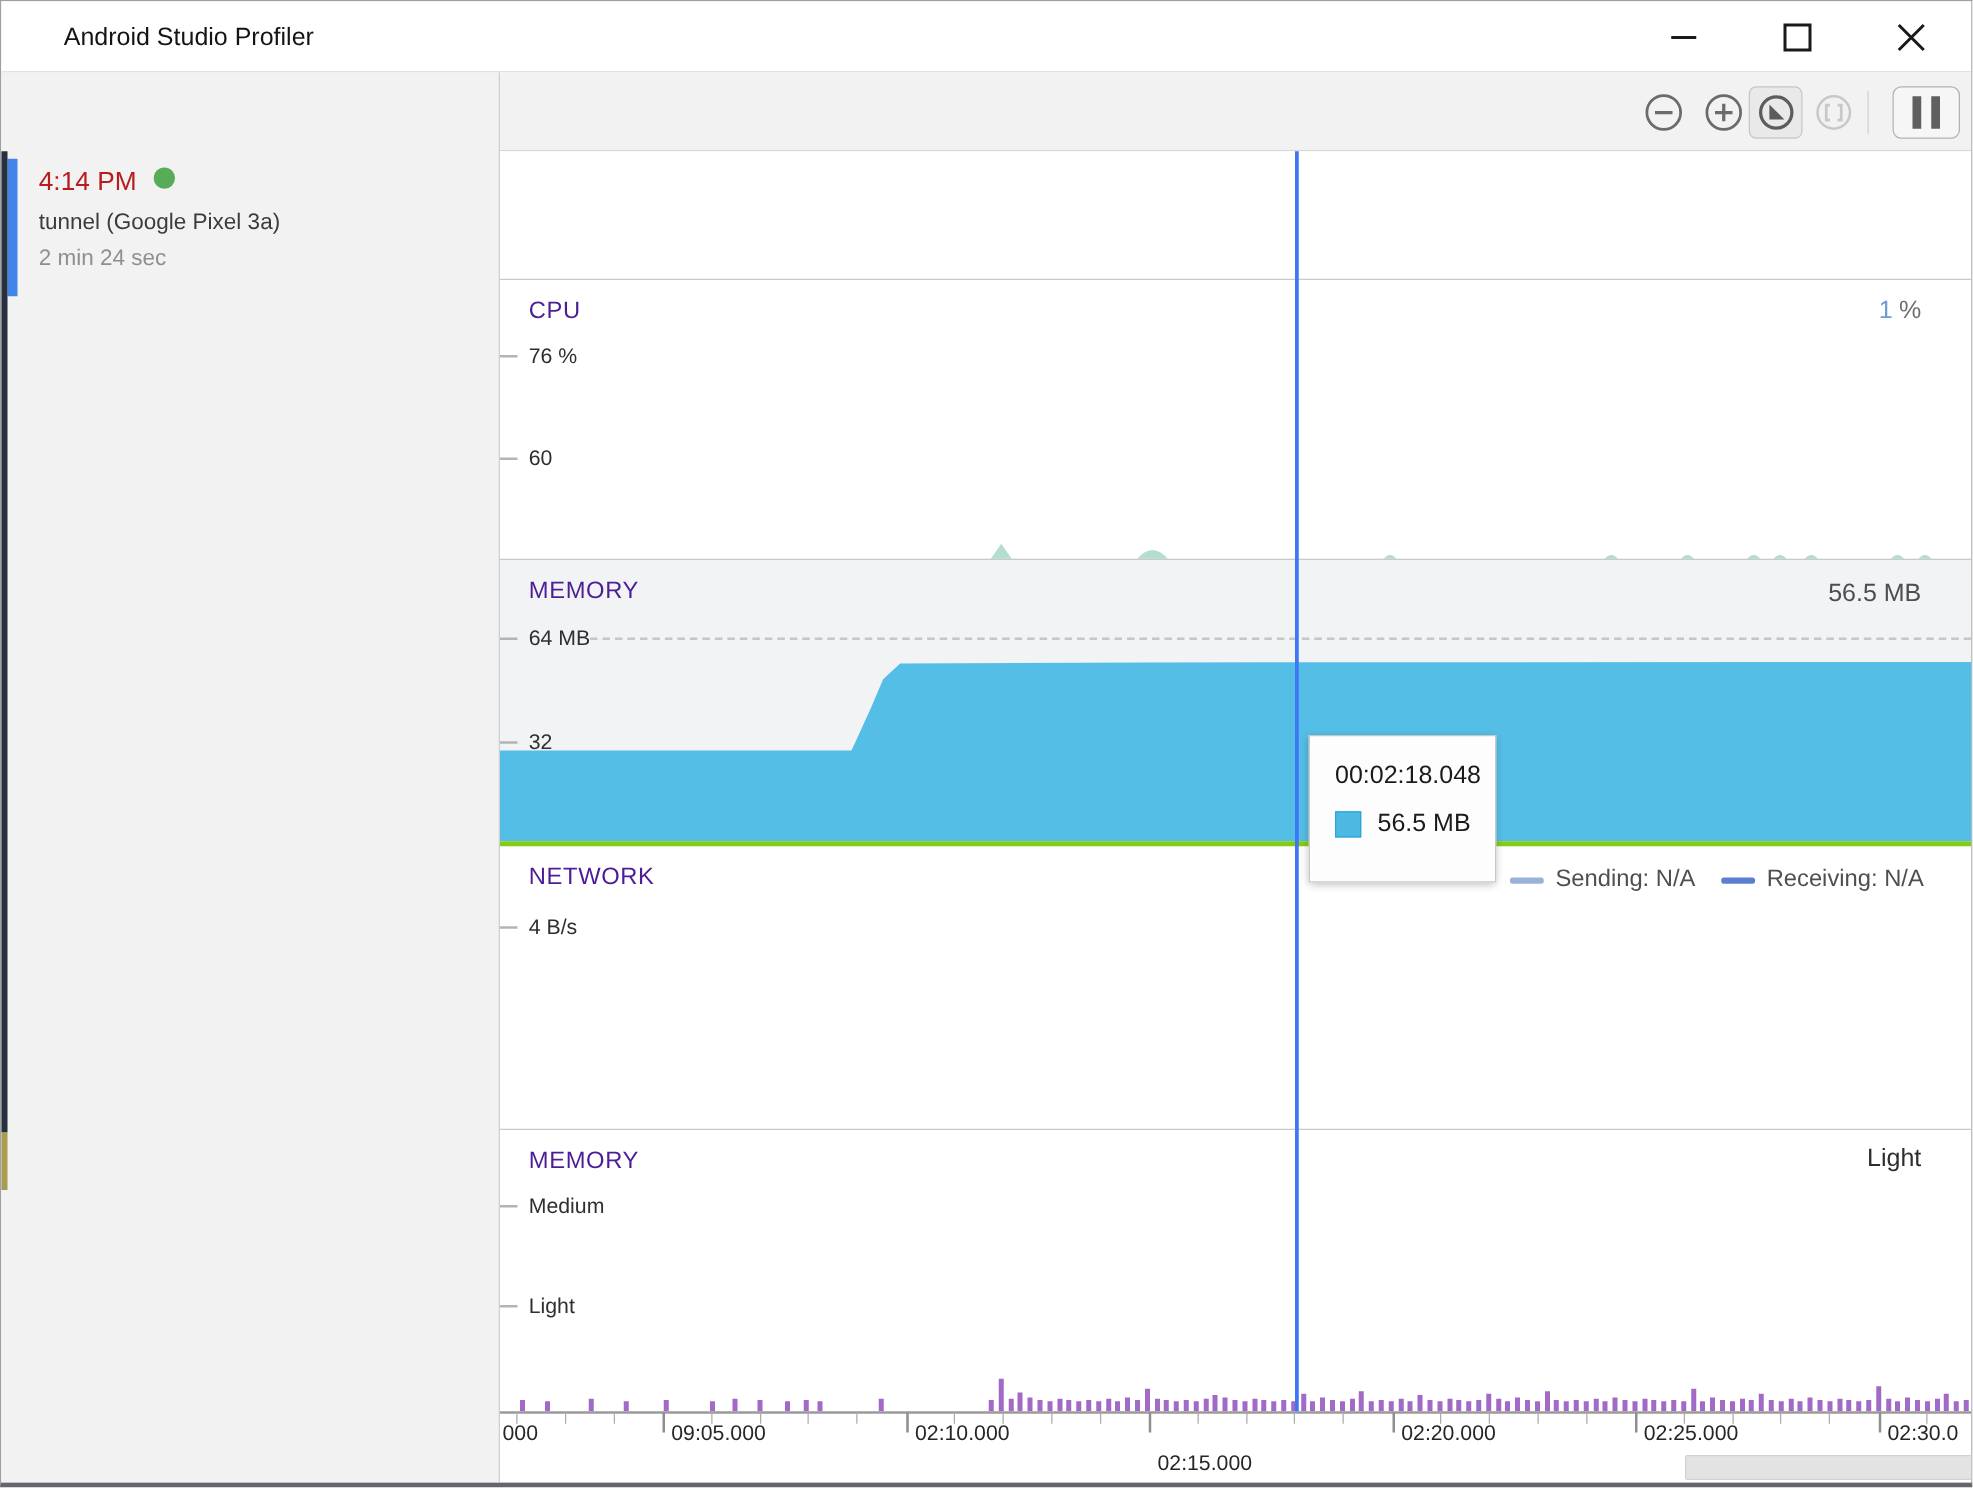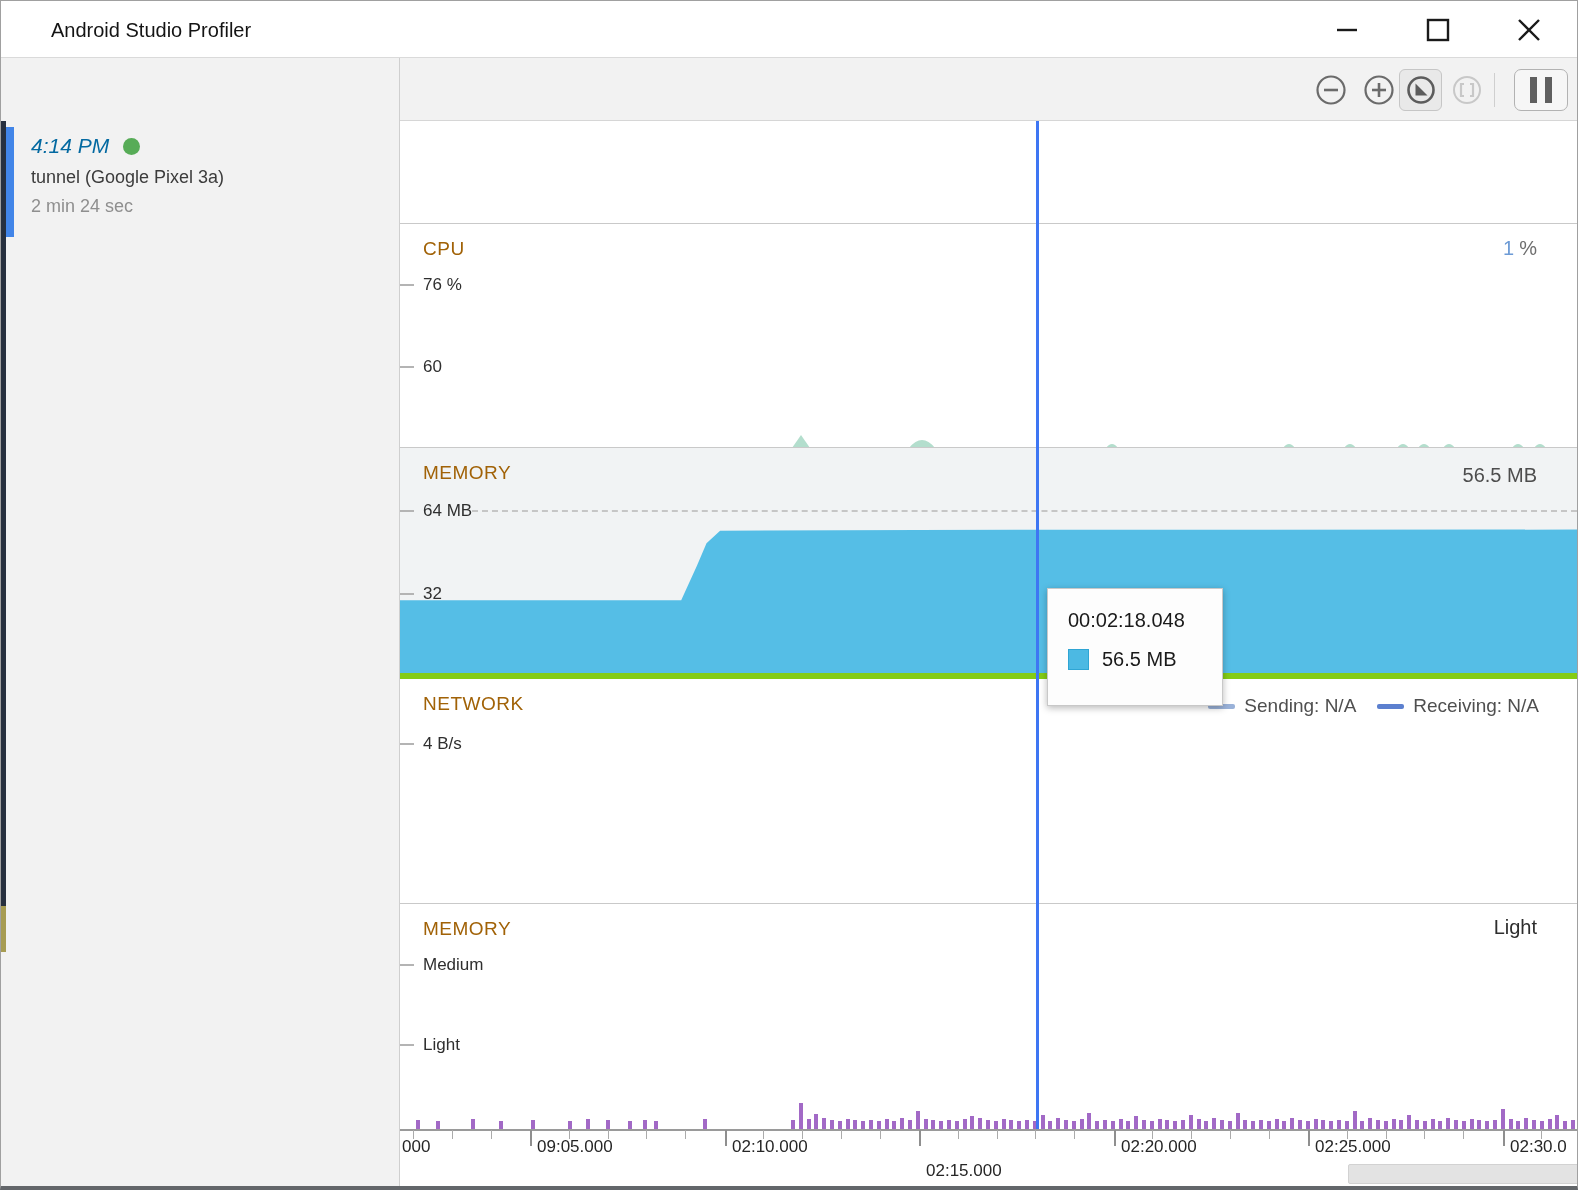--- a/index.html
+++ b/index.html
@@ -19,44 +19,44 @@
   .sidebar { position:relative; width:399px; background:#f2f2f2; border-right:1px solid #cfcfcf; flex:none; }
   .main { position:relative; flex:1; background:#fff; }
 
   
   .sidebar-header { position:relative; height:63px; border-bottom:1px solid #e4e4e4; }
   .sessions-title { position:absolute; left:18px; top:19px; font-size:20px; color:#3f3f3f; letter-spacing:0.5px; }
   .sh-icon { position:absolute; }
   .stop-square { left:318px; top:22px; width:20px; height:20px; background:#dc5960; }
   .session-card { position:absolute; left:0; right:0; top:64px; height:118px; }
   .session-card::before { content:""; position:absolute; left:5px; top:5px; width:8px; height:110px; background:#4285e8; }
-  .session-time-row { margin:12px 0 0 30px; font-size:21px; color:#0369a1; display:flex; align-items:center;font-style:italic; }
+  .session-time-row { margin:12px 0 0 30px; font-size:21px; color:#b91c1c; display:flex; align-items:flex-start; }
   .live-dot { width:17px; height:17px; border-radius:50%; background:#57ac57; margin-left:14px; }
   .session-device { margin:9px 0 0 30px; font-size:18px; color:#3c3c3c; }
   .session-duration { margin:8px 0 0 30px; font-size:18px; color:#8f8f8f; }
 
   
   #row-toolbar { position:absolute; left:0; right:0; top:0; height:63px; background:#f2f2f2; border-bottom:1px solid #d6d6d6; }
   .tb-abs { position:absolute; }
   .tb-btn-box { border-radius:6px; }
   #reset-zoom-btn { left:999px; top:11px; width:43px; height:42px; background:#e9e9e9; border:1px solid #c6c6c6;
                     display:flex; align-items:center; justify-content:center; }
   #pause-btn { left:1114px; top:11px; width:54px; height:42px; background:#f6f6f6; border:1px solid #b2b2b2;
                border-radius:7px; display:flex; align-items:center; justify-content:center; gap:8px; }
   .pause-bar { width:7px; height:26px; background:#5f5f5f; }
   .tb-divider { left:1094px; top:15px; width:1px; height:34px; background:#cfcfcf; }
 
   
   #row-events  { position:absolute; left:0; right:0; top:63px;  height:102px; background:#fff; }
   #sec-cpu     { position:absolute; left:0; right:0; top:165px; height:224px; background:#fff;    border-top:1px solid #c9c9c9; }
   #sec-memory  { position:absolute; left:0; right:0; top:389px; height:226px; background:#f1f3f4; border-top:1px solid #c9c9c9; }
-  #sec-network { position:absolute; left:0; right:0; top:615px; height:230px; background:#fff;    border-top:6px solid #84cc16;text-decoration:underline; }
+  #sec-network { position:absolute; left:0; right:0; top:615px; height:230px; background:#fff;    border-top:4px solid #84cc16;text-decoration:underline; }
   #sec-energy  { position:absolute; left:0; right:0; top:845px; height:226px; background:#fff;    border-top:1px solid #c9c9c9; }
 
-  .sec-title { position:absolute; left:23px; top:14px; font-size:19px; color:#a16207; letter-spacing:0.5px; }
+  .sec-title { position:absolute; left:23px; top:14px; font-size:19px; color:#4c1d95; letter-spacing:0.5px; }
   .sec-value { position:absolute; right:40px; font-size:20px; color:#4d4d4d; }
   .tick { position:absolute; left:0; display:flex; align-items:center; }
   .tick .dash { width:14px; height:2px; background:#b4b4b4; margin-right:9px; flex:none; }
   .tick .tlabel { font-size:17px; color:#2f2f2f; }
   .dashed-64 { position:absolute; left:72px; right:0; top:62px; border-top:2px dashed #c6c6c6; }
 
   .cpu-value { top:13px; display:flex; gap:5px; }
   .cpu-num { color:#6d9bd6; } .cpu-unit { color:#6e6e6e; }
   .mem-value { top:16px; }
   .energy-value { top:12px; color:#2e2e2e; }
@@ -70,21 +70,21 @@
   
   #energy-bars { position:absolute; left:0; top:845px; width:1179px; height:226px; }
   .ebar { position:absolute; bottom:0; width:4px; background:#a269c6; }
   #axis-line { position:absolute; left:0; right:0; top:1071px; height:2px; background:#9a9a9a; }
   .maj-tick { position:absolute; top:1072px; width:2px; height:16px; background:#8f8f8f; }
   .min-tick { position:absolute; top:1072px; width:1px; height:9px; background:#ababab; }
   .axis-label { position:absolute; top:1079px; font-size:17px; color:#262626; white-space:nowrap; }
 
   
   #selection-line { position:absolute; left:636px; top:63px; width:3px; height:1008px; background:#3e76f3; z-index:5; }
-  #tooltip { position:absolute; left:647px; top:530px; width:176px; height:118px; background:#fdfdfd;
+  #tooltip { position:absolute; left:647px; top:530px; width:150px; height:118px; background:#fdfdfd;
              border:1px solid #c8c8c8; box-shadow:0 2px 7px rgba(0,0,0,0.28); z-index:6; padding:20px 0 0 20px; }
   .tt-time { font-size:20px; color:#1a1a1a; }
   .tt-row { margin-top:16px; display:flex; align-items:center; gap:13px; }
   .tt-swatch { width:21px; height:21px; background:#4cb9e3; border:1px solid #2fa5d4; flex:none; }
   .tt-val { font-size:20px; color:#1a1a1a; }
 
   
   #h-scroll-thumb { position:absolute; left:948px; top:1106px; width:231px; height:20px; background:#e3e3e3;
                     border:1px solid #d2d2d2; border-radius:2px; }
   .edge-stripe { position:absolute; left:0; width:5px; z-index:8; }

